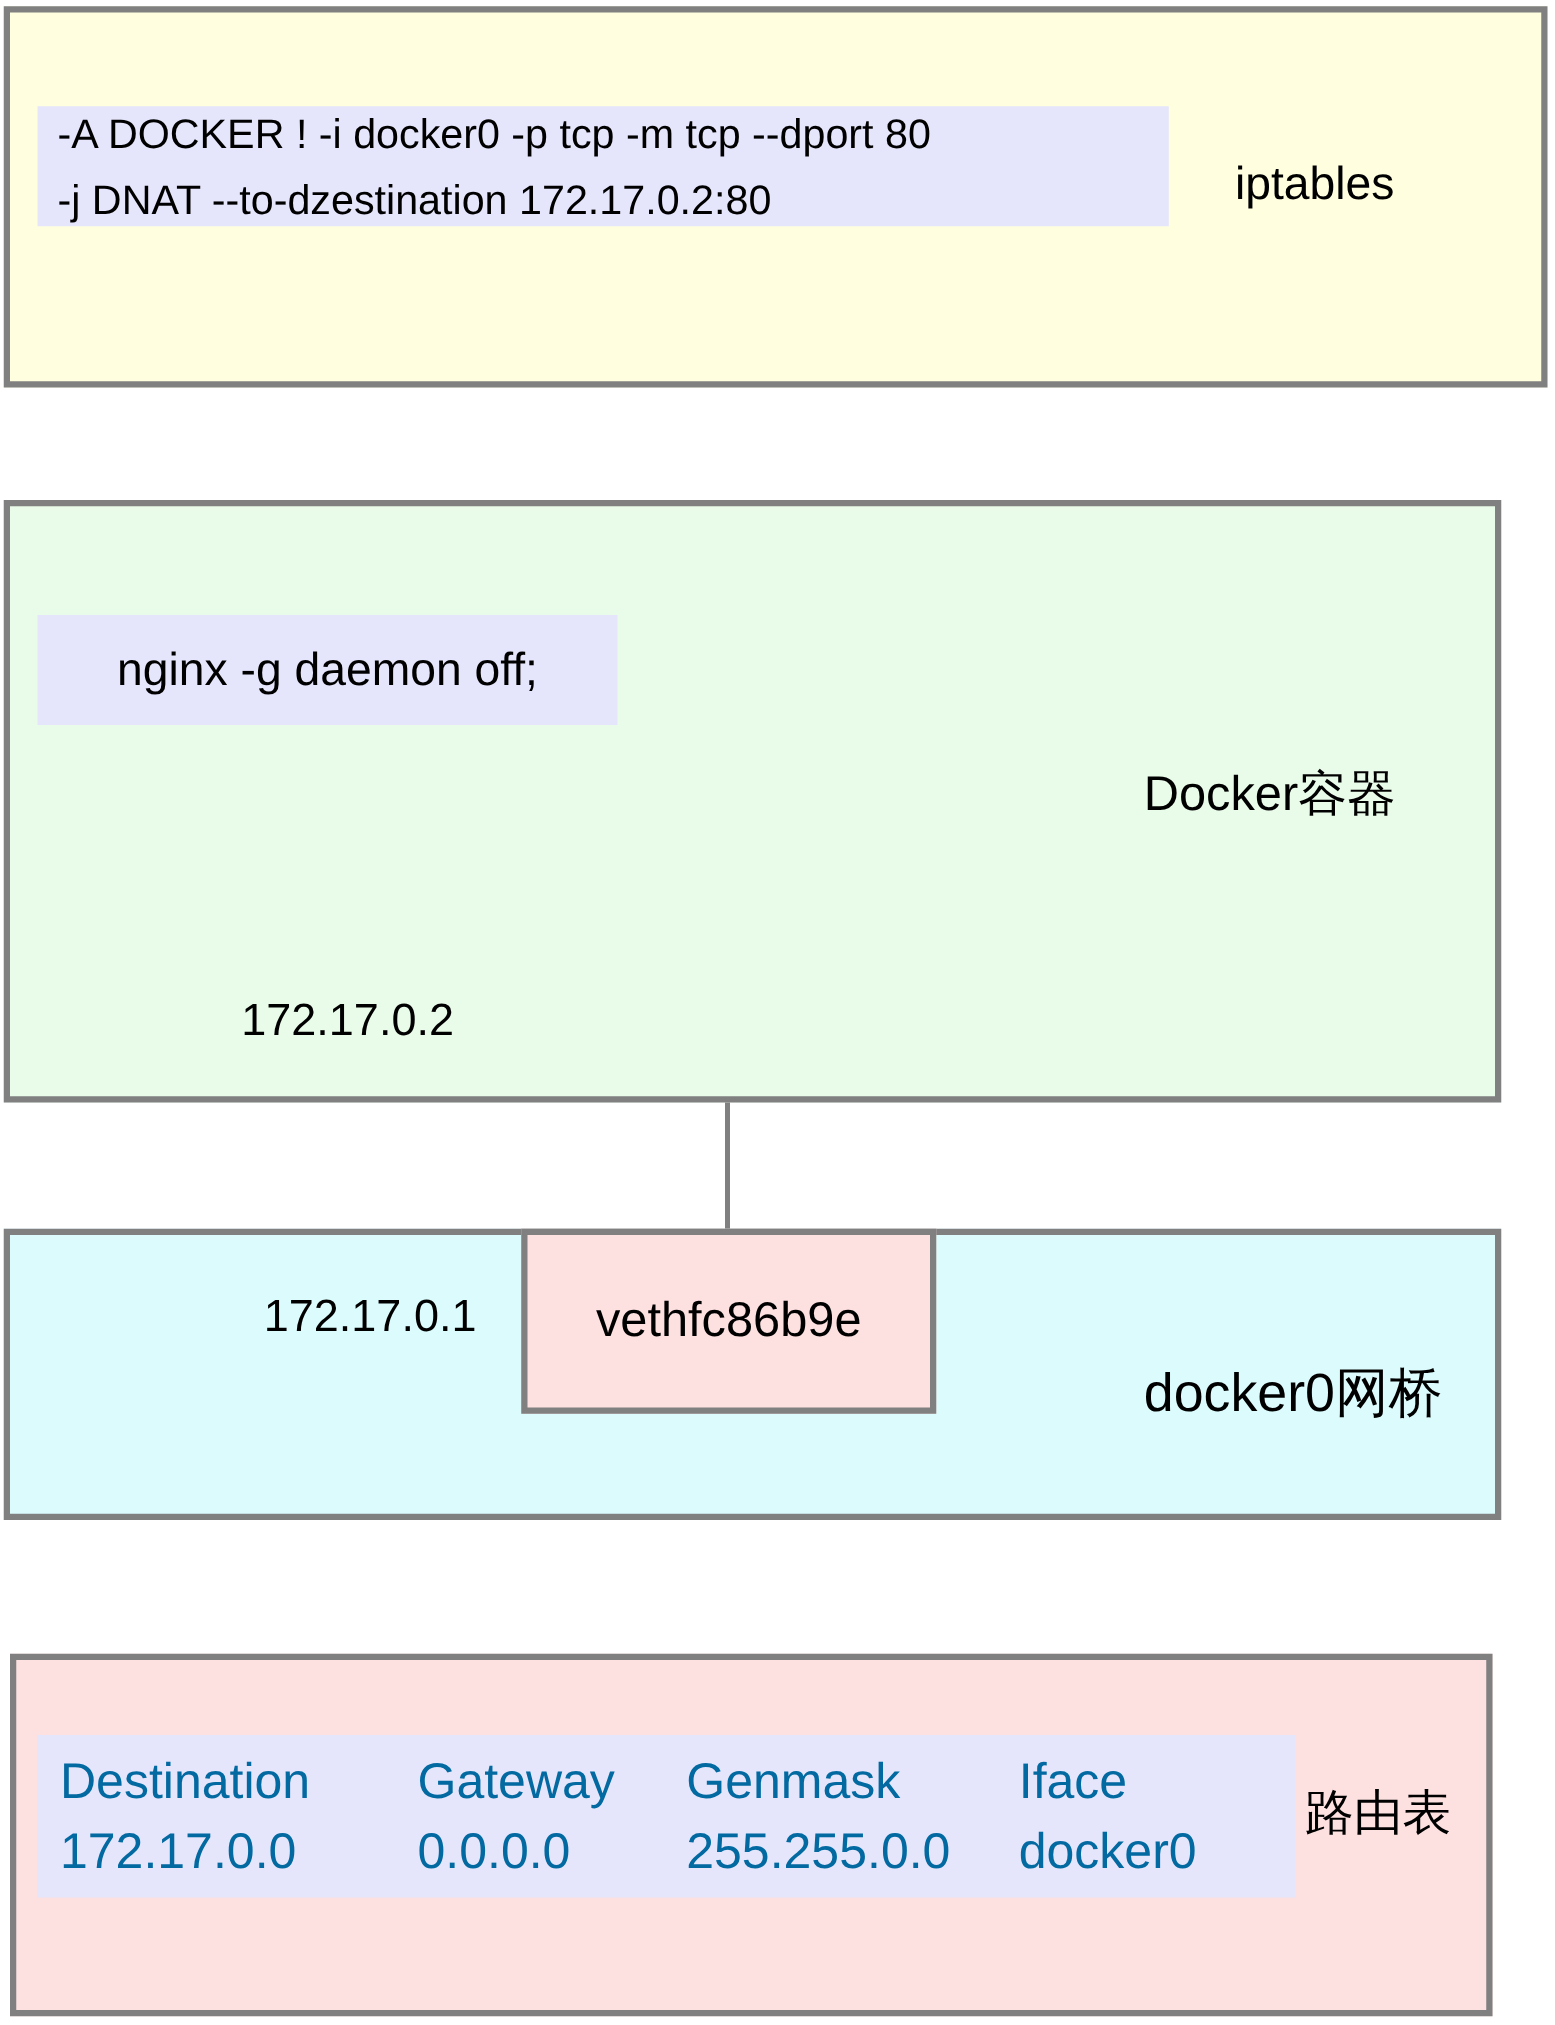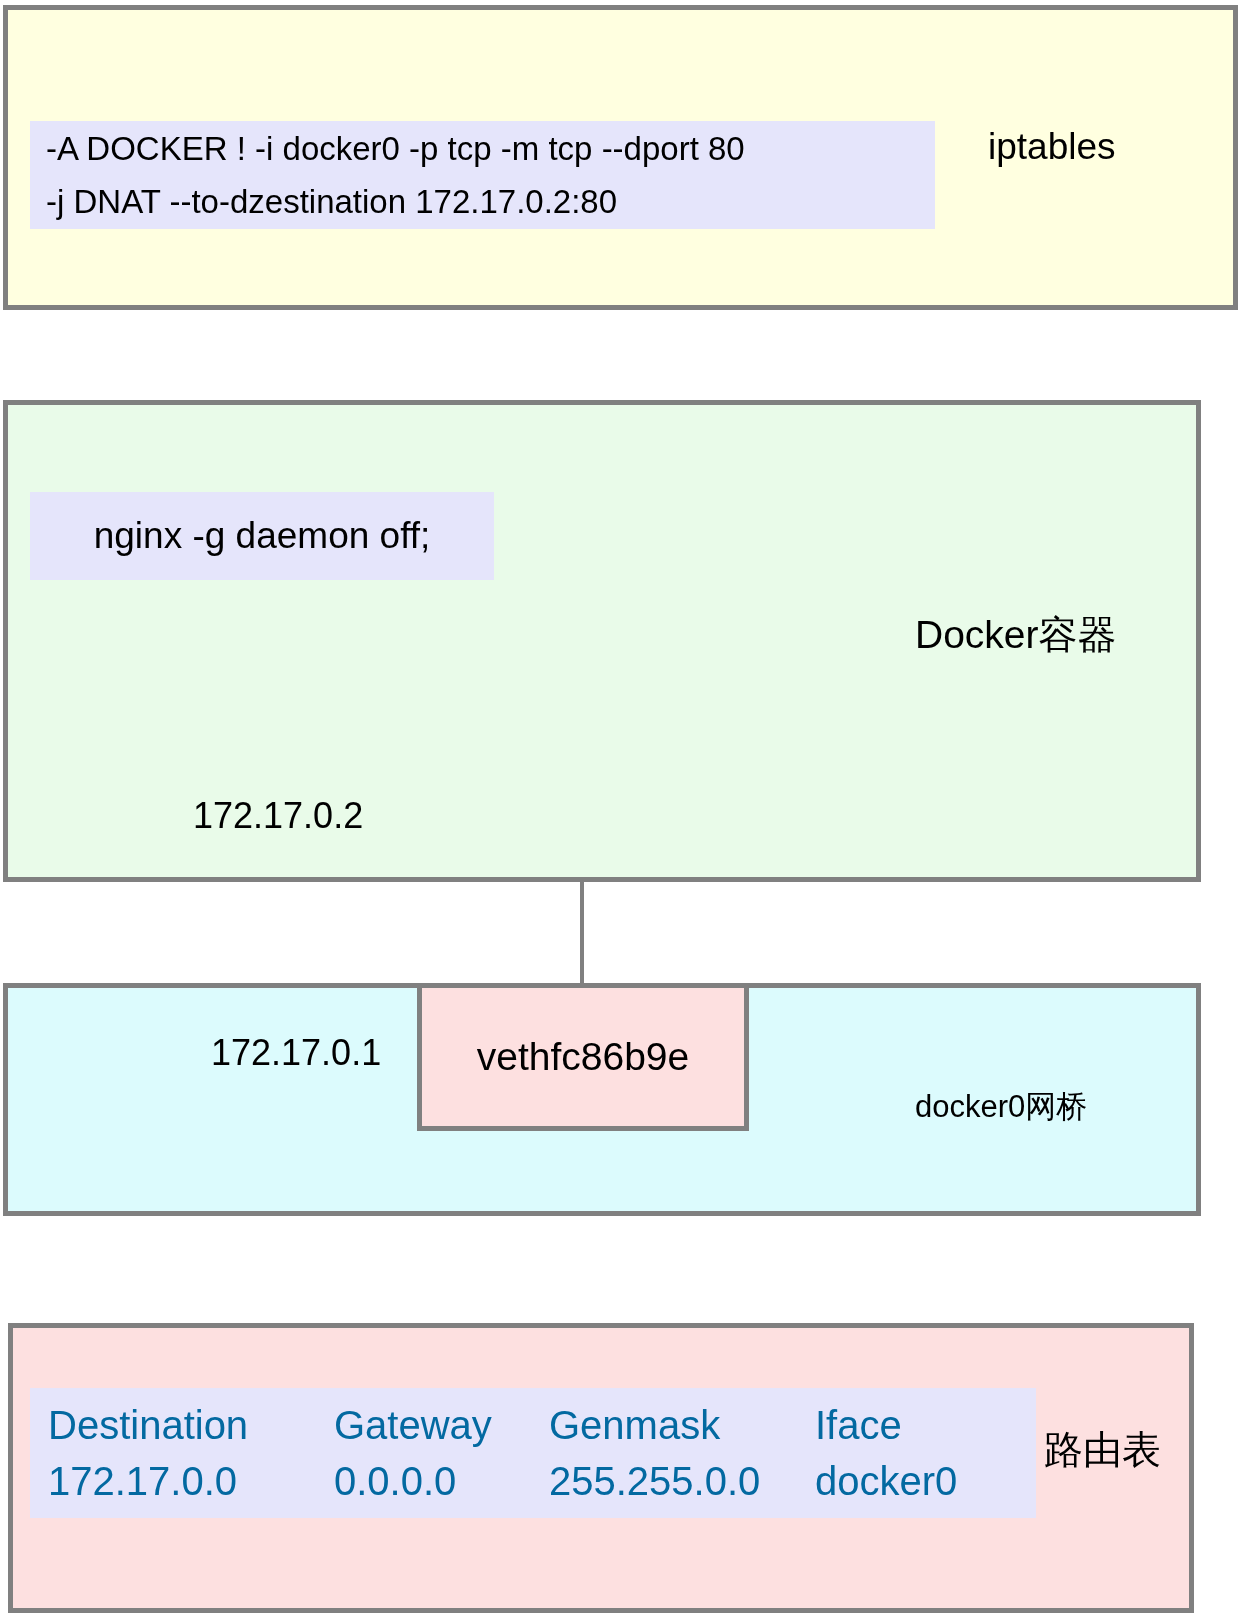--- a/index.html
+++ b/index.html
@@ -48,23 +48,22 @@
     left: 3px;
     top: 5px;
     width: 1235px;
     height: 305px;
     background: #ffffe0;
   }
   #iptables-rule-box {
     left: 30px;
     top: 85px;
     width: 905px;
-    height: 108px;
+    height: 96px;
     padding: 0 16px;
-    margin-top: 36px;
   }
   .rule-line {
     font-size: 33px;
     line-height: 53px;
     color: #000000;
     white-space: pre;
   }
   #iptables-zone-label {
     position: absolute;
     left: 988px;
@@ -157,21 +156,21 @@
     top: 1032px;
     font-size: 36px;
     color: #000000;
     white-space: nowrap;
     margin-left: 15px;
   }
   #bridge-zone-label {
     position: absolute;
     left: 915px;
     top: 1086px;
-    font-size: 31px;
+    font-size: 43px;
     color: #000000;
     white-space: nowrap;
   }
 
   
   #route-zone {
     left: 8px;
     top: 1323px;
     width: 1186px;
     height: 290px;

